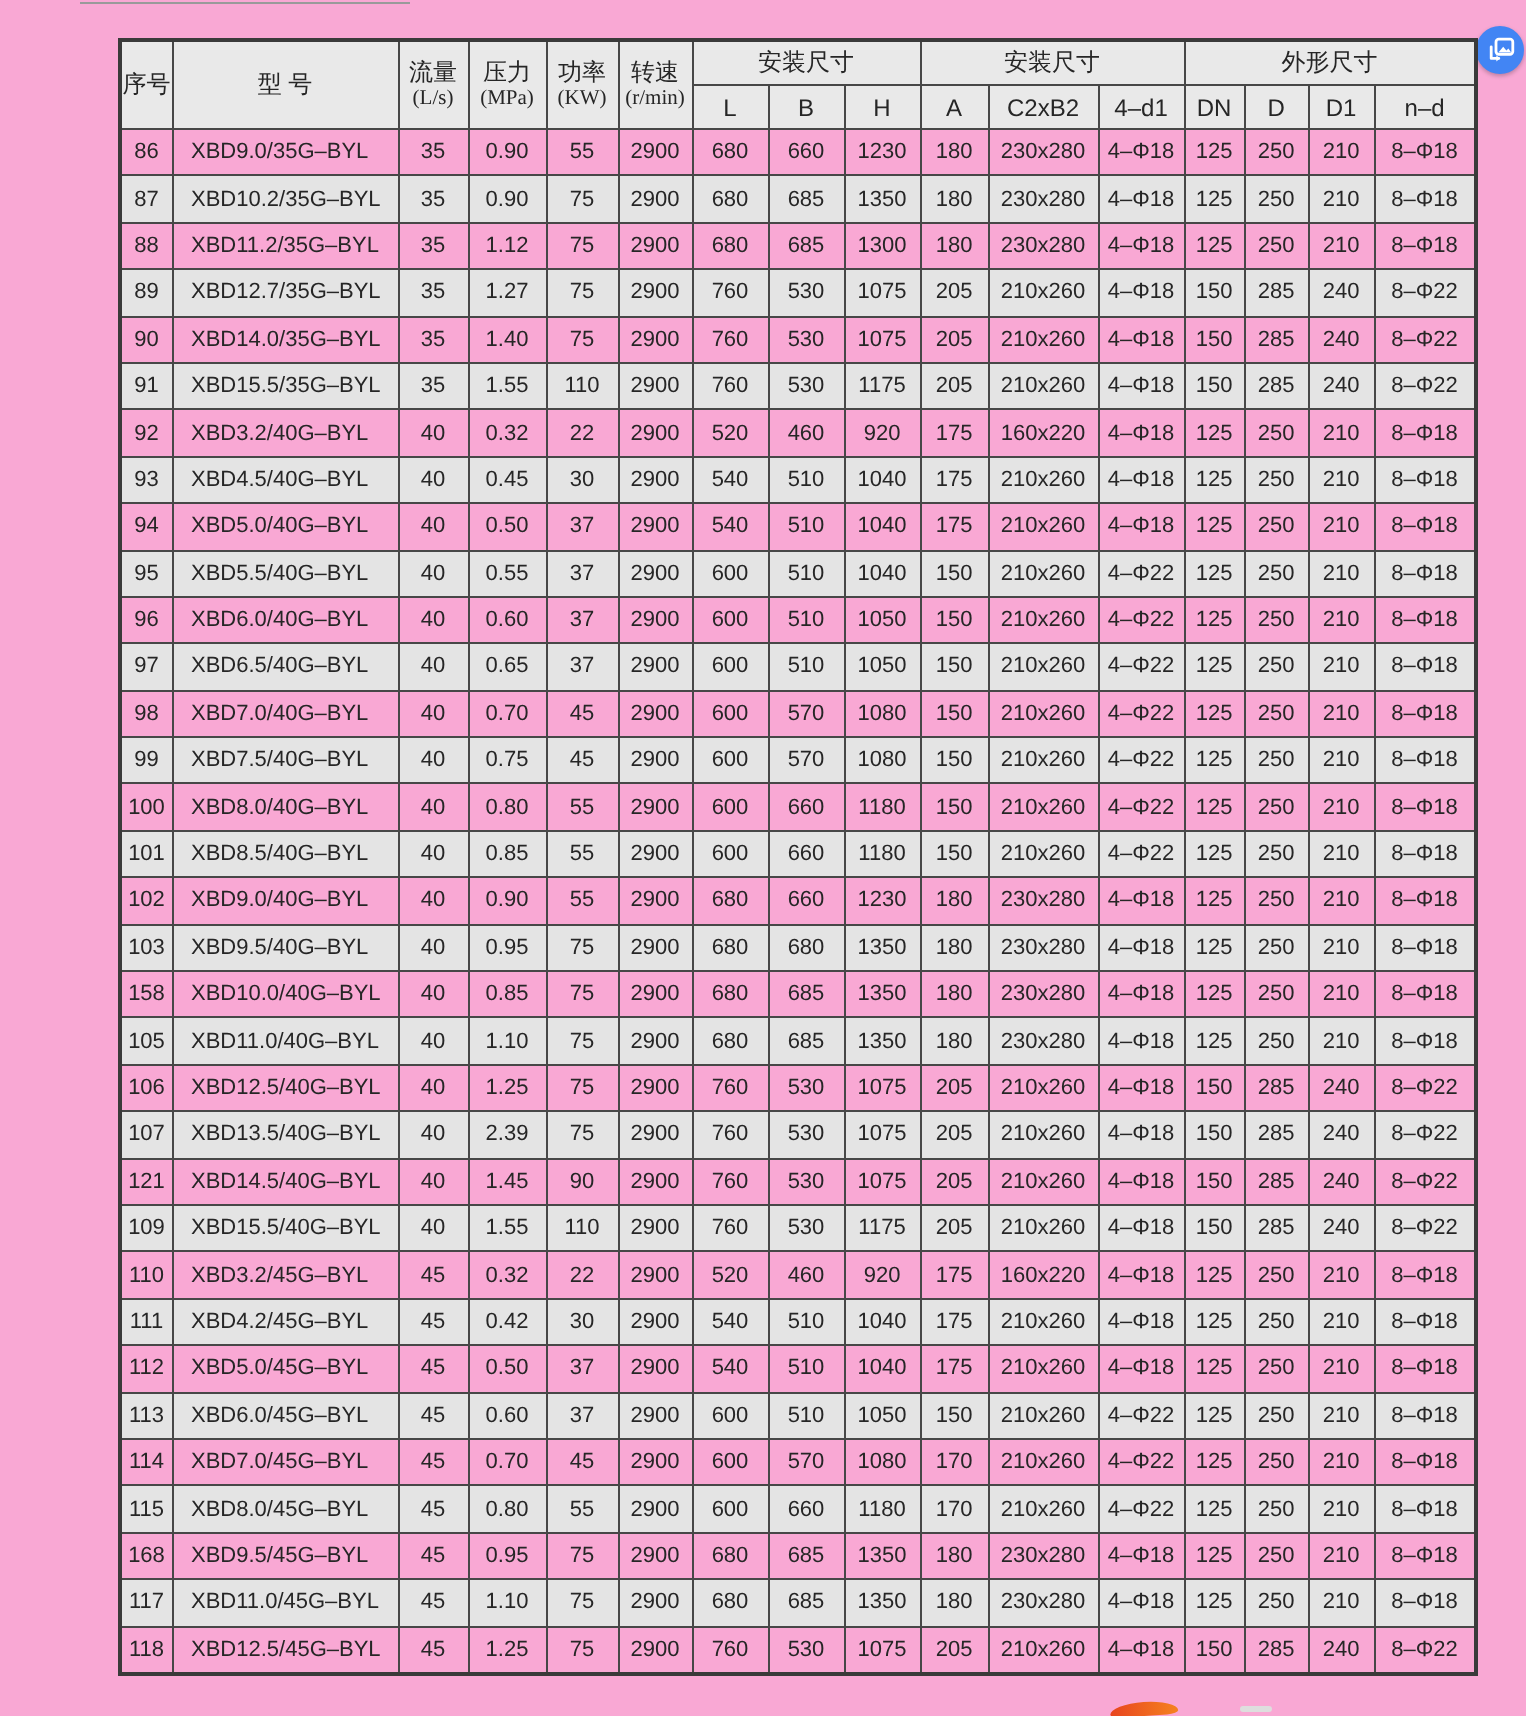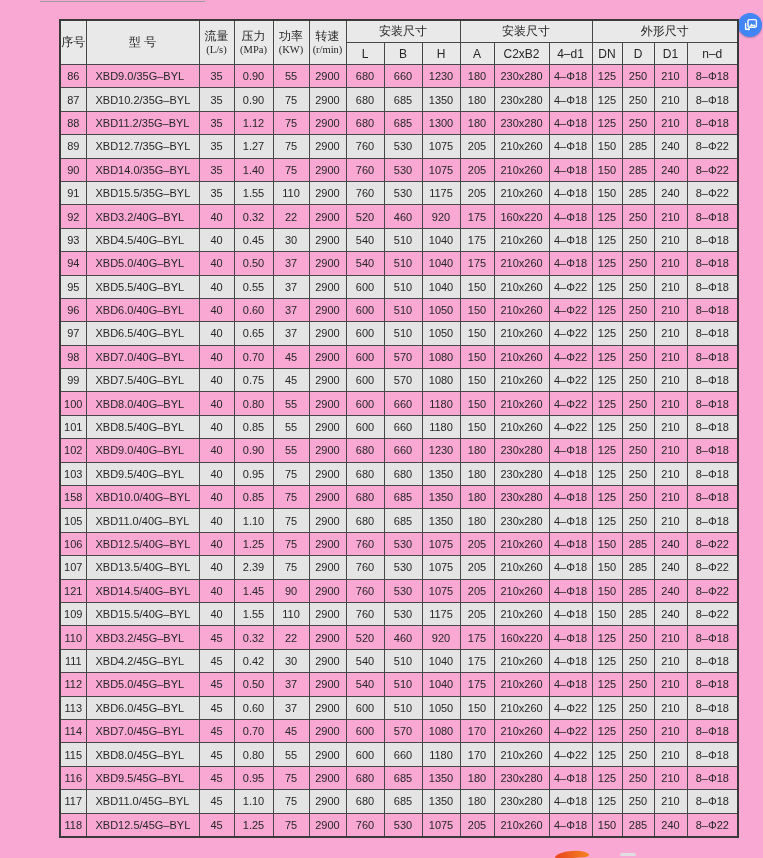--- a/index.html
+++ b/index.html
@@ -651,21 +651,21 @@
           <td>1180</td>
           <td>170</td>
           <td>210x260</td>
           <td>4–Φ22</td>
           <td>125</td>
           <td>250</td>
           <td>210</td>
           <td>8–Φ18</td>
         </tr>
         <tr>
-          <td>116</td>
+          <td>168</td>
           <td class="model">XBD9.5/45G–BYL</td>
           <td>45</td>
           <td>0.95</td>
           <td>75</td>
           <td>2900</td>
           <td>680</td>
           <td>685</td>
           <td>1350</td>
           <td>180</td>
           <td>230x280</td>

